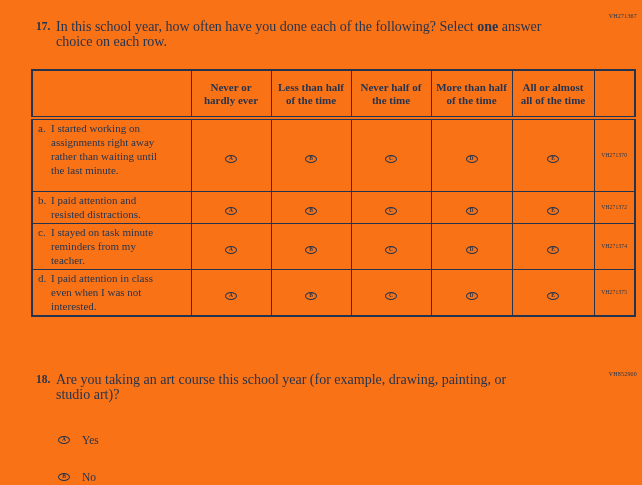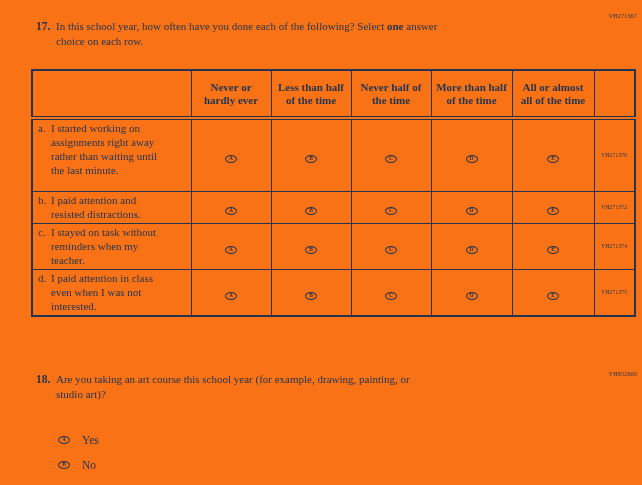--- a/index.html
+++ b/index.html
@@ -8,21 +8,21 @@
     font-family:"Liberation Serif","DejaVu Serif",serif;color:#25344e;
   }
   .vcode{position:absolute;right:5px;font-size:6px;letter-spacing:.2px;color:#25344e;}
   .vcode-q17{top:13px;}
   .vcode-q18{top:371px;}
 
   .question{position:absolute;display:flex;align-items:flex-start;}
   .q17{left:36px;top:19px;}
   .q18{left:36px;top:372px;}
   .qnum{font-weight:bold;font-size:11.5px;line-height:15px;flex:0 0 20px;}
-  .qtext{font-size:11px;line-height:15px;}
+  .qtext{font-size:14px;line-height:15px;}
 
   table.matrix{
     position:absolute;left:31px;top:69px;width:603px;
     border-collapse:collapse;table-layout:fixed;
   }
   .matrix th,.matrix td{border:1.5px solid #25344e;padding:0;overflow:hidden;}
   .matrix{border:2px solid #25344e;}
   .matrix thead th{
     border-bottom:4px double #25344e;
     font-size:11px;font-weight:bold;line-height:12.5px;
@@ -40,21 +40,21 @@
 
   td.bc{text-align:center;vertical-align:middle;}
   .bubble{
     display:inline-flex;align-items:center;justify-content:center;
     width:12px;height:8px;border:1px solid #25344e;border-radius:50%;
     font-size:5.5px;font-weight:bold;line-height:1;color:#25344e;
     box-sizing:border-box;
   }
   td.cc{text-align:center;vertical-align:middle;font-size:5.5px;letter-spacing:.2px;}
 
-  .options{position:absolute;left:58px;top:432px;display:flex;flex-direction:column;gap:9px;}
+  .options{position:absolute;left:58px;top:432px;display:flex;flex-direction:column;gap:21px;}
   .option{display:flex;align-items:center;gap:12px;height:16px;}
   .olabel{font-size:11.5px;line-height:16px;}
 </style>
 </head>
 <body>
 
 <div class="page">
 
   <div class="vcode vcode-q17">VH271367</div>
 
@@ -107,21 +107,21 @@
         </td>
         <td class="bc"><span class="bubble">A</span></td>
         <td class="bc"><span class="bubble">B</span></td>
         <td class="bc"><span class="bubble">C</span></td>
         <td class="bc"><span class="bubble">D</span></td>
         <td class="bc"><span class="bubble">E</span></td>
         <td class="cc"><span>VH271372</span></td>
       </tr>
       <tr class="r-c">
         <td class="stub">
-          <span class="rl">c.</span><span class="rt">I stayed on task without reminders when my teacher.</span>
+          <span class="rl">c.</span><span class="rt">I stayed on task minute reminders from my teacher.</span>
         </td>
         <td class="bc"><span class="bubble">A</span></td>
         <td class="bc"><span class="bubble">B</span></td>
         <td class="bc"><span class="bubble">C</span></td>
         <td class="bc"><span class="bubble">D</span></td>
         <td class="bc"><span class="bubble">E</span></td>
         <td class="cc"><span>VH271374</span></td>
       </tr>
       <tr class="r-d">
         <td class="stub">

